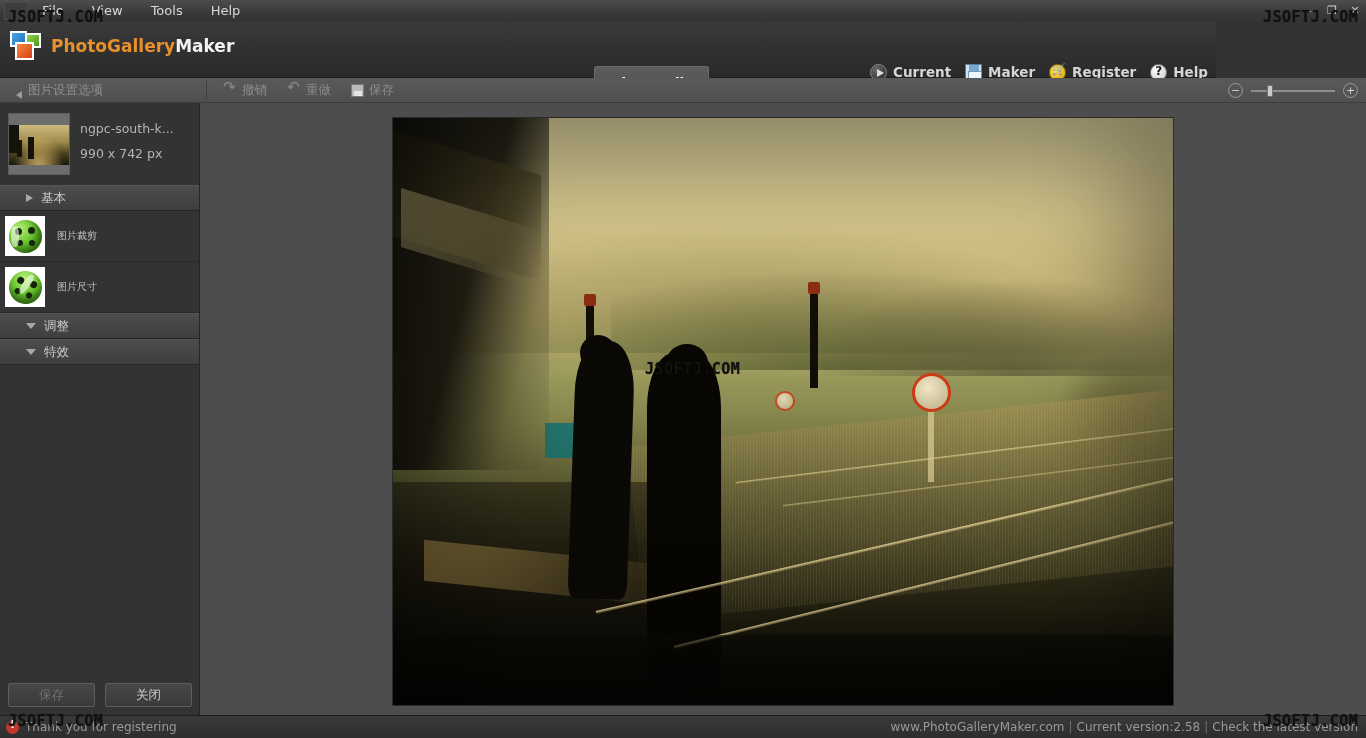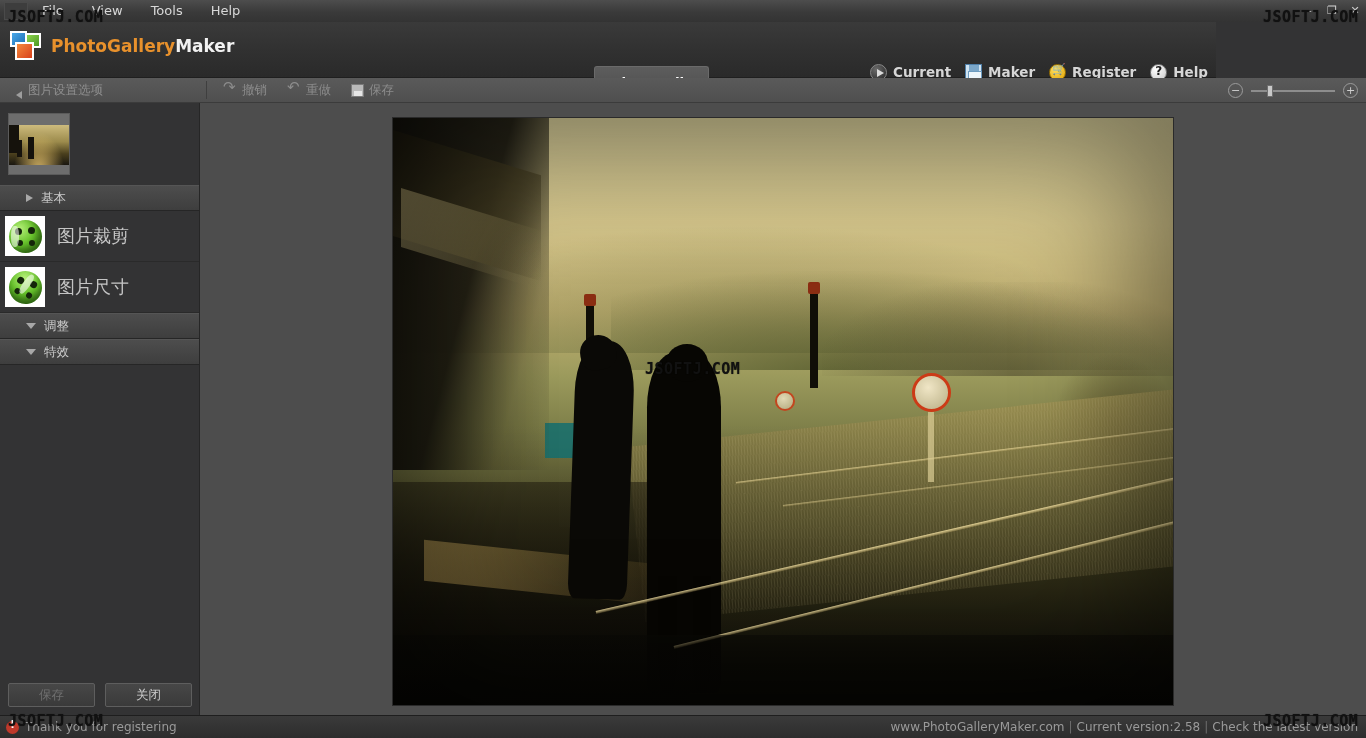--- a/index.html
+++ b/index.html
@@ -147,21 +147,21 @@
     width: 40px; height: 40px; flex: none; background: #ffffff;
     display: flex; align-items: center; justify-content: center;
   }
   .bug .body {
     width: 33px; height: 33px; border-radius: 50%; position: relative;
     background: radial-gradient(circle at 32% 28%, #b6f07a 0%, #67c32b 45%, #2f7a0f 100%);
     box-shadow: inset -4px -4px 6px rgba(0,0,0,.35);
   }
   .bug .body i { position: absolute; background: #14250a; border-radius: 50%; }
   .bug .split { position: absolute; background: rgba(255,255,255,.55); }
-  .tool-label { color: #c4c4c4; font-size: 18px; }
+  .tool-label { color: #c4c4c4; font-size: 10px; }
 
   .sb-buttons { position: absolute; left: 0; bottom: 8px; width: 200px; display: flex; gap: 10px; padding: 0 8px; }
   .sb-btn {
     flex: 1; height: 24px; line-height: 22px; text-align: center; font-size: 12.5px;
     border: 1px solid #5e5e5e; border-radius: 2px;
     background: linear-gradient(to bottom, #474747 0%, #3a3a3a 100%);
     color: #cfcfcf; cursor: pointer;
   }
   .sb-btn.disabled { color: #6f6f6f; cursor: default; }
 
@@ -386,20 +386,24 @@
 
   <div class="sidebar">
 
     <div class="fileinfo">
       <div class="thumb">
         <div class="tb-img">
           <div class="tb-fig" style="left:14%;top:38%;width:8%;height:42%;"></div>
           <div class="tb-fig" style="left:32%;top:30%;width:10%;height:56%;"></div>
           <div class="tb-fig" style="left:0;top:0;width:16%;height:70%;"></div>
         </div>
+      </div>
+      <div class="fi-text">
+        <div class="fi-name">ngpc-south-k...</div>
+        <div class="fi-dim">990 x 742 px</div>
       </div>
     </div>
 
     <div class="sect-head">
       <span class="tri-r"></span>
       <span>基本</span>
     </div>
 
     <div class="tool-row">
       <div class="bug">

